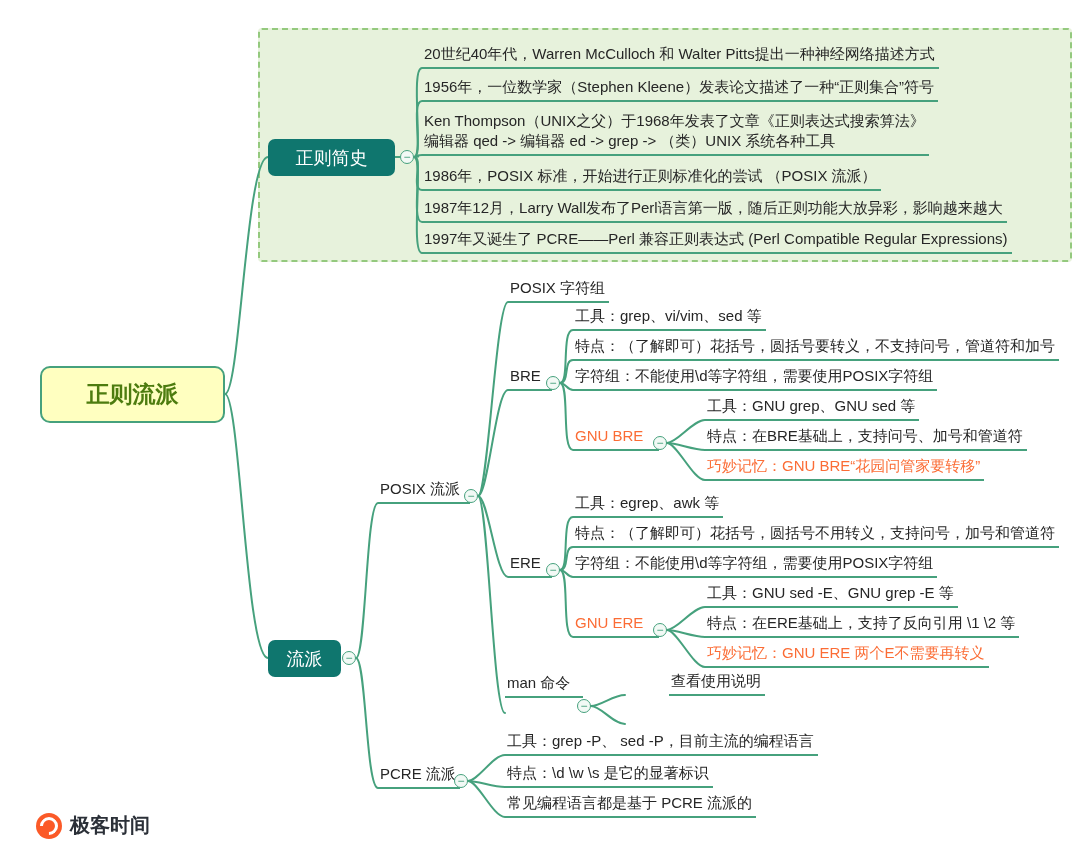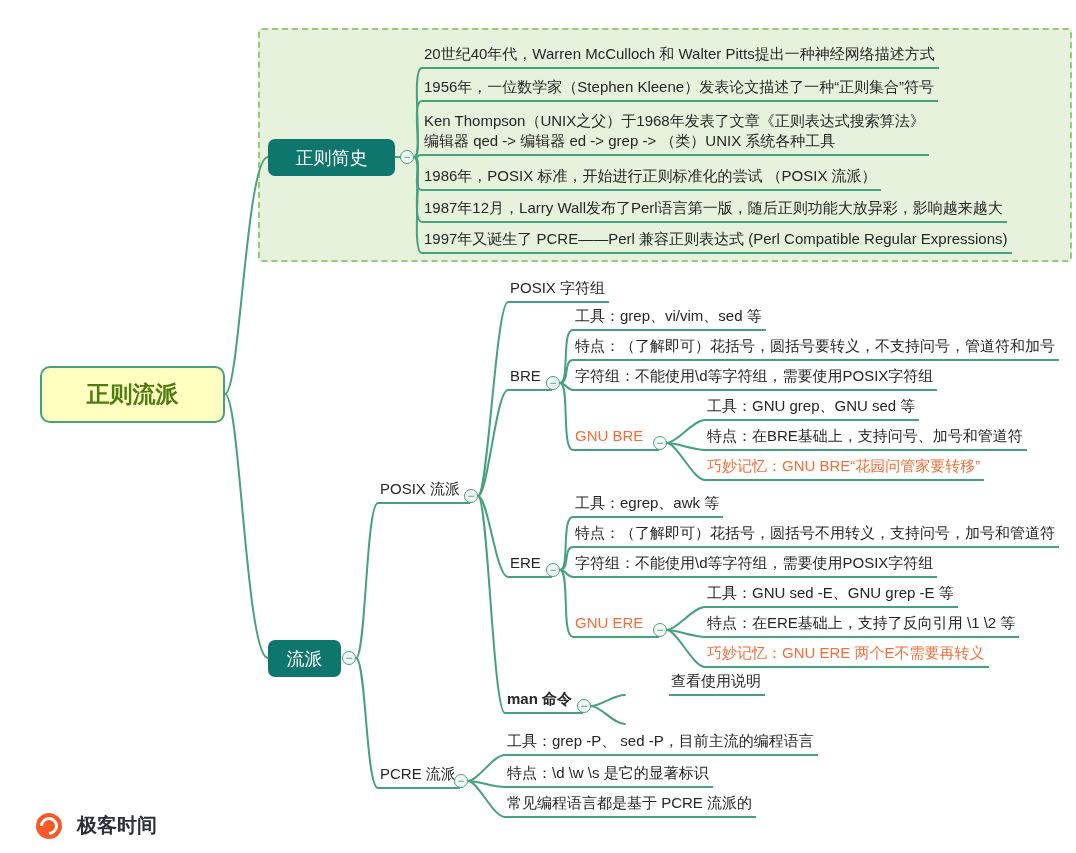--- a/index.html
+++ b/index.html
@@ -27,21 +27,21 @@
   }
   .branch {
     background:#0f766e; color:#ffffff; font-size:18px; border-radius:7px;
   }
   .collapse {
     position:absolute; z-index:3; width:14px; height:14px; box-sizing:border-box;
     border:1px solid #46a17d; border-radius:50%; background:#f2f9f5; color:#46a17d;
     display:flex; align-items:center; justify-content:center;
     font-size:12px; line-height:12px; cursor:pointer;
   }
-  .logo { position:absolute; left:36px; top:812px; z-index:2; display:flex; align-items:center; gap:15px; }
+  .logo { position:absolute; left:36px; top:812px; z-index:2; display:flex; align-items:center; gap:8px; }
   .logo-icon {
     width:26px; height:26px; border-radius:50%; background:#fb5a28;
     display:flex; align-items:center; justify-content:center;
   }
   .logo-ring {
     width:12px; height:12px; border:3px solid #ffffff; border-radius:50%;
     border-bottom-color:transparent; transform:rotate(45deg);
   }
   .logo-text { font-size:20px; font-weight:bold; color:#2b3038; }
 </style>
@@ -151,21 +151,21 @@
   <div class="u" style="left:573px; top:553px;">字符组：不能使用\d等字符组，需要使用POSIX字符组</div>
 
   <div class="u orange" style="left:573px; top:613px; width:80px;">GNU ERE</div>
   <div class="collapse" style="left:653px; top:623px;">
     <span>−</span>
   </div>
   <div class="u" style="left:705px; top:583px;">工具：GNU sed -E、GNU grep -E 等</div>
   <div class="u" style="left:705px; top:613px;">特点：在ERE基础上，支持了反向引用 \1 \2 等</div>
   <div class="u orange" style="left:705px; top:643px;">巧妙记忆：GNU ERE 两个E不需要再转义</div>
 
-  <div class="u" style="left:505px; top:689px; width:72px;font-weight:bold;">man 命令</div>
+  <div class="u" style="left:505px; top:673px; width:72px;">man 命令</div>
   <div class="collapse" style="left:577px; top:699px;">
     <span>−</span>
   </div>
   <div class="u" style="left:625px; top:671px;margin-left:44px;">查看使用说明</div>
 
   <div class="u" style="left:378px; top:764px; width:76px;">PCRE 流派</div>
   <div class="collapse" style="left:454px; top:774px;">
     <span>−</span>
   </div>
   <div class="u" style="left:505px; top:731px;">工具：grep -P、 sed -P，目前主流的编程语言</div>

